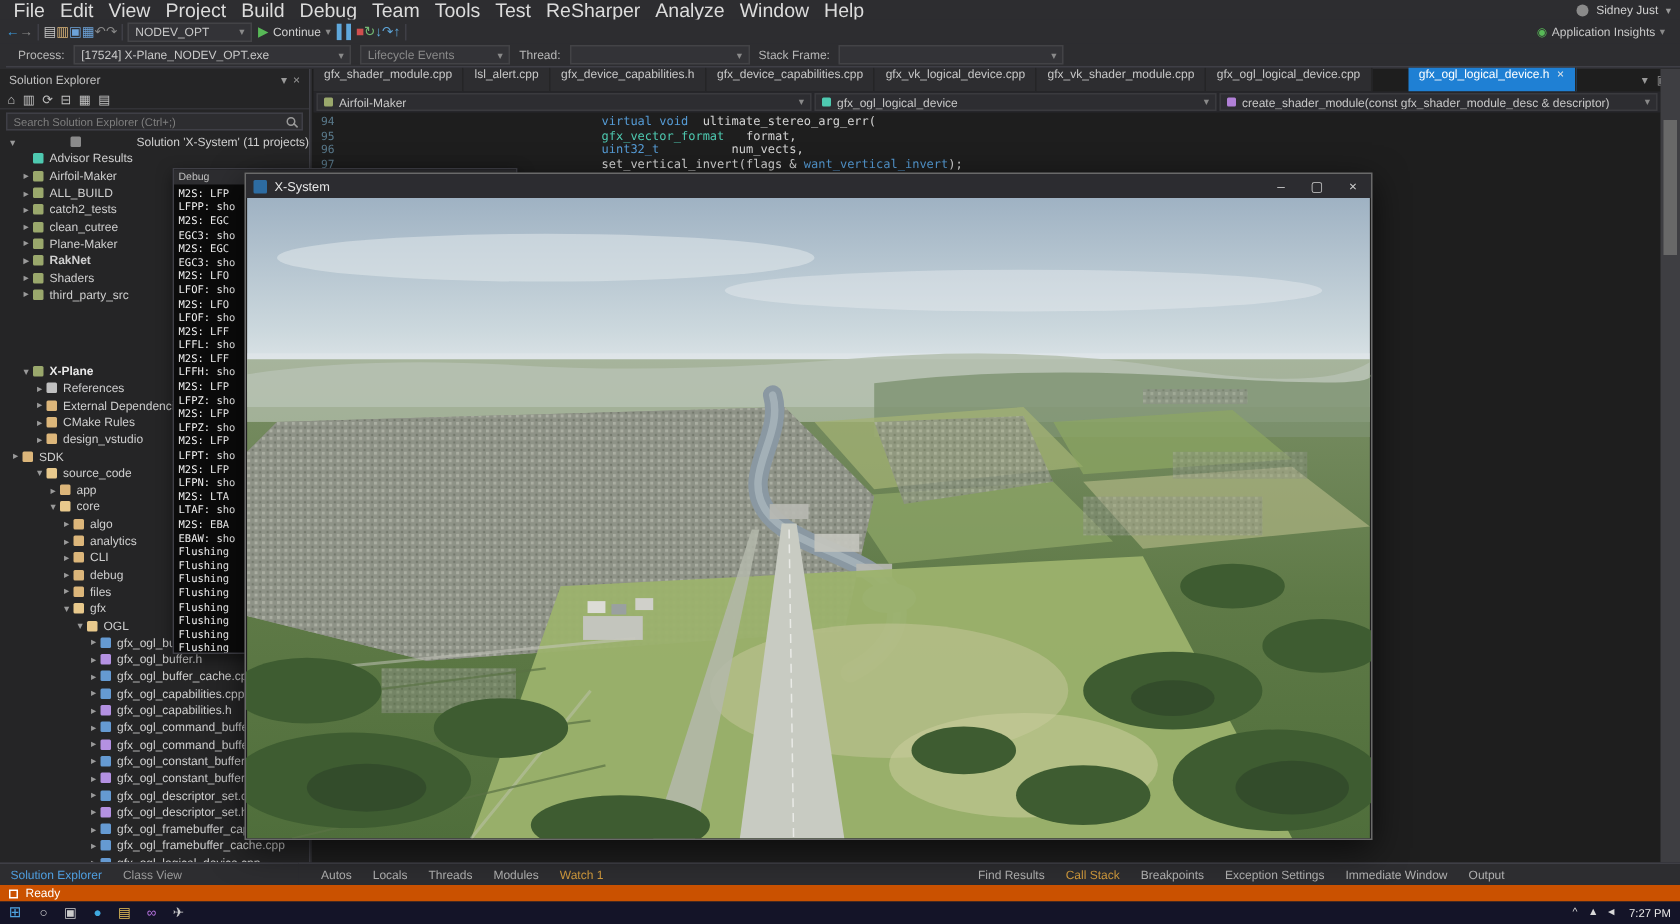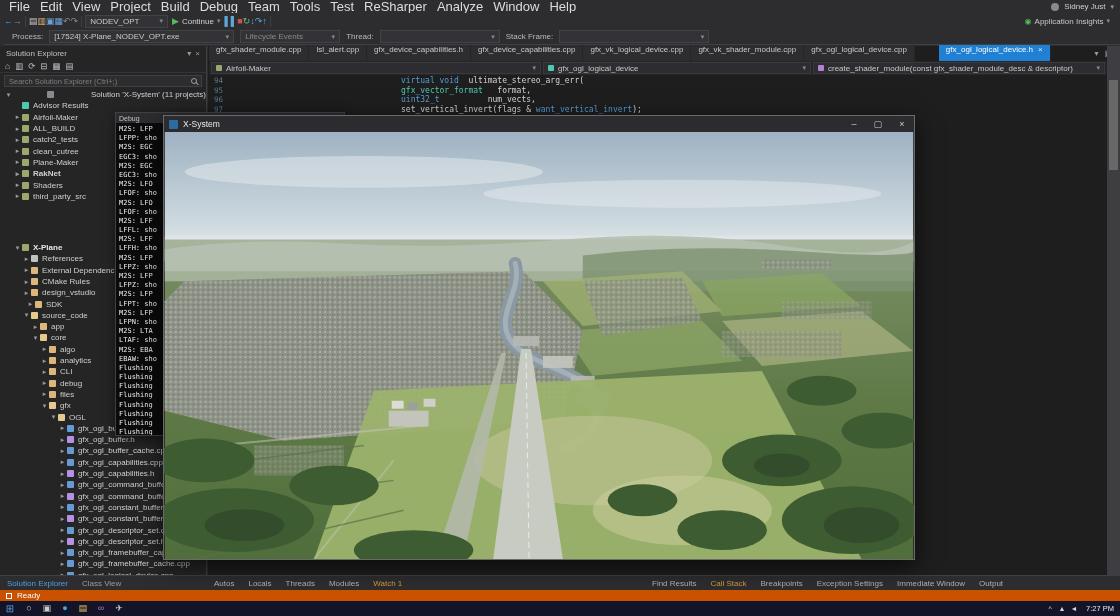--- a/index.html
+++ b/index.html
@@ -337,21 +337,21 @@
       <div class="tree-row" style="padding-left: 22px;">
         <span class="tree-arrow">▸</span>
         <span class="ti ti-folder"></span>
         <span class="tree-label">CMake Rules</span>
       </div>
       <div class="tree-row" style="padding-left: 22px;">
         <span class="tree-arrow">▸</span>
         <span class="ti ti-folder"></span>
         <span class="tree-label">design_vstudio</span>
       </div>
-      <div class="tree-row" style="padding-left: 26px;">
+      <div class="tree-row" style="padding-left: 6px;">
         <span class="tree-arrow">▸</span>
         <span class="ti ti-folder"></span>
         <span class="tree-label">SDK</span>
       </div>
       <div class="tree-row" style="padding-left: 22px;">
         <span class="tree-arrow">▾</span>
         <span class="ti ti-folder-open"></span>
         <span class="tree-label">source_code</span>
       </div>
       <div class="tree-row" style="padding-left: 31px;">

